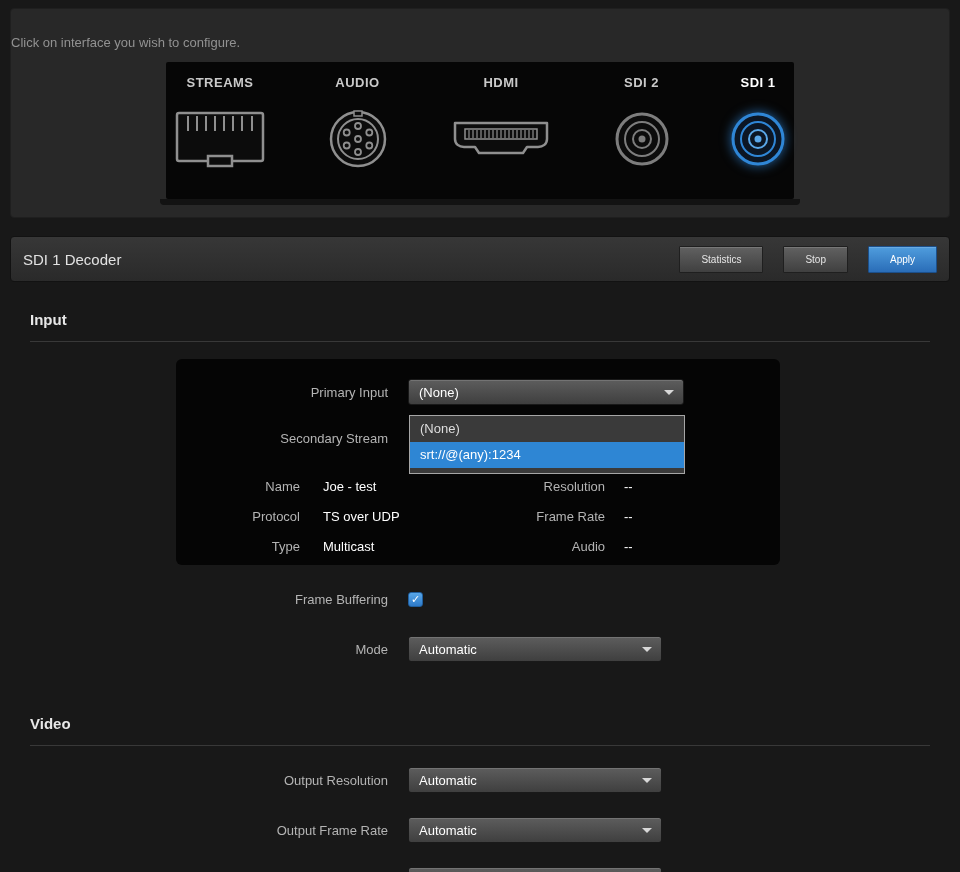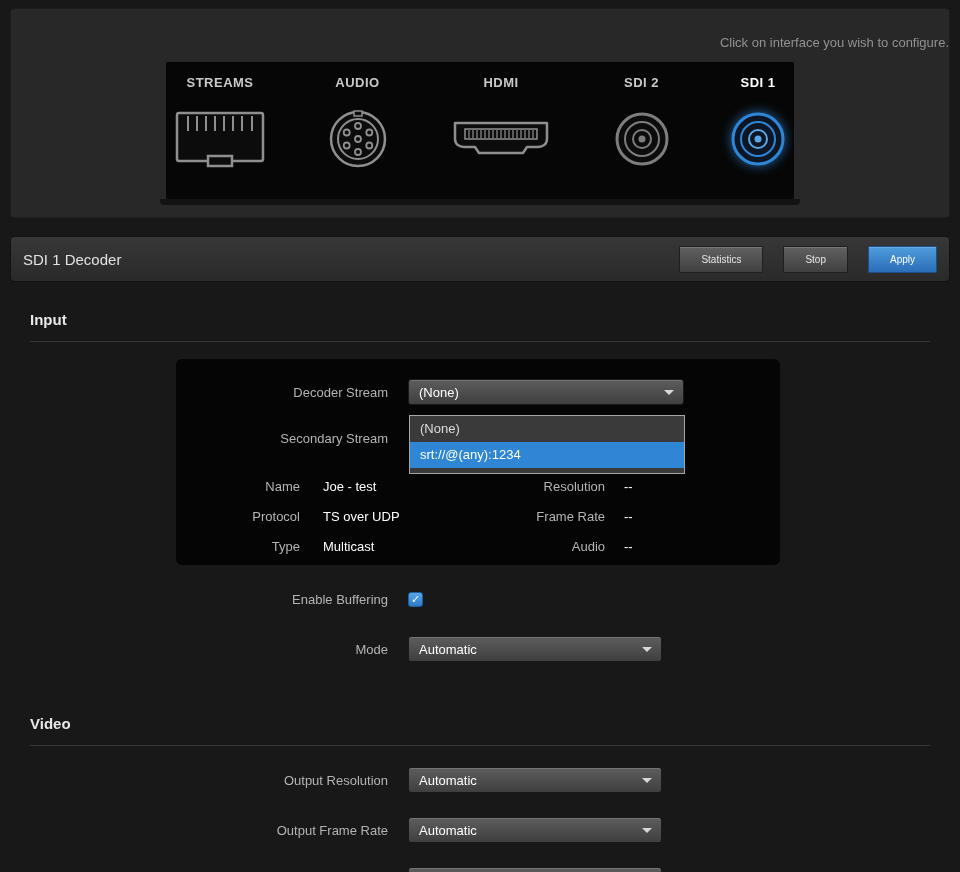--- a/index.html
+++ b/index.html
@@ -13,21 +13,21 @@
 
   
   .top-panel {
     margin: 8px 10px 0;
     height: 210px;
     background: #282828;
     border-radius: 4px;
     border: 1px solid #1f1f1f;
   }
   .instruction {
-    text-align: right;
+    text-align: left;
     padding-top: 26px;
     color: #929292;
   }
   .device-box {
     width: 628px;
     height: 137px;
     margin: 12px auto 0;
     background: #060606;
     border-radius: 2px;
     display: flex;
@@ -306,21 +306,21 @@
   <button class="btn primary">Apply</button>
 </div>
 
 <div class="content">
 
   <div class="section-heading">Input</div>
 
   <div class="stream-panel">
 
     <div class="panel-row">
-      <div class="panel-label">Decoder Stream</div>
+      <div class="panel-label">Primary Input</div>
       <div class="dropdown dd-wide">
         <span>(None)</span>
         <span class="dd-arrow"></span>
 
         <div class="dd-list">
           <div class="dd-option">(None)</div>
           <div class="dd-option selected">srt://@(any):1234</div>
         </div>
       </div>
     </div>
@@ -342,21 +342,21 @@
 
       <div class="d-label">Type</div>
       <div class="d-value">Multicast</div>
       <div class="d-label">Audio</div>
       <div class="d-value right">--</div>
     </div>
 
   </div>
 
   <div class="form-row row-buffer">
-    <div class="form-label">Enable Buffering</div>
+    <div class="form-label">Frame Buffering</div>
     <div class="checkbox">
       <span>✓</span>
     </div>
   </div>
 
   <div class="form-row row-mode">
     <div class="form-label">Mode</div>
     <div class="dropdown dd-std">
       <span>Automatic</span>
       <span class="dd-arrow"></span>

